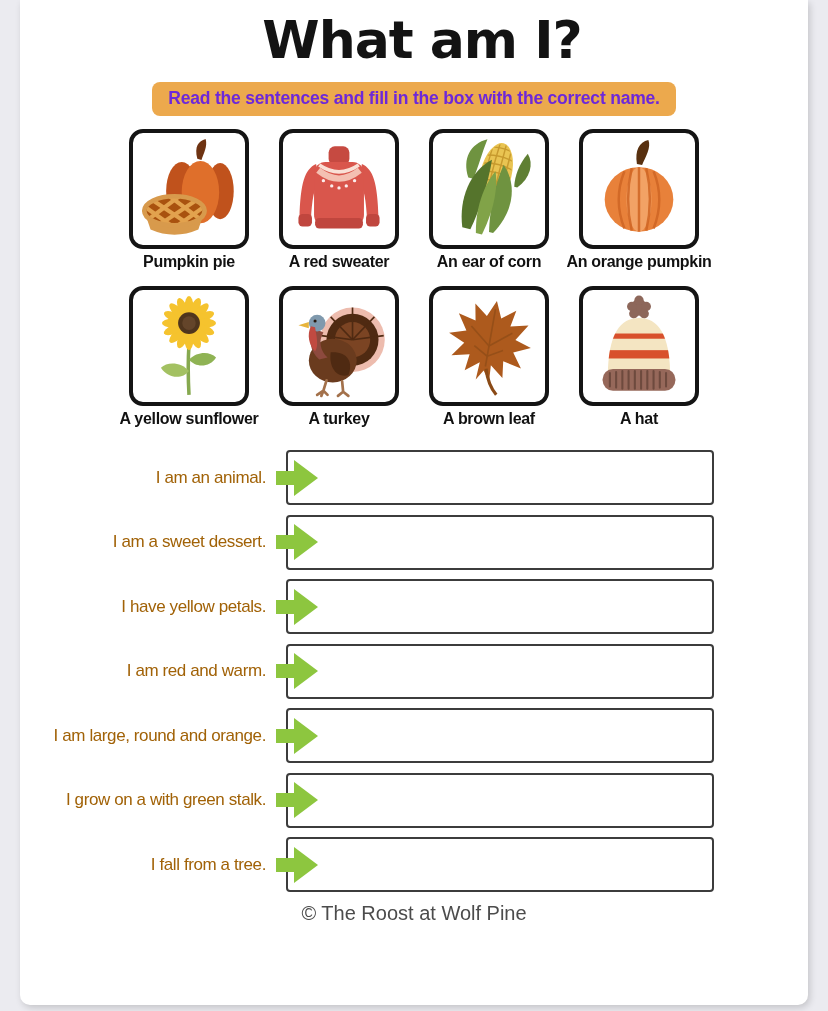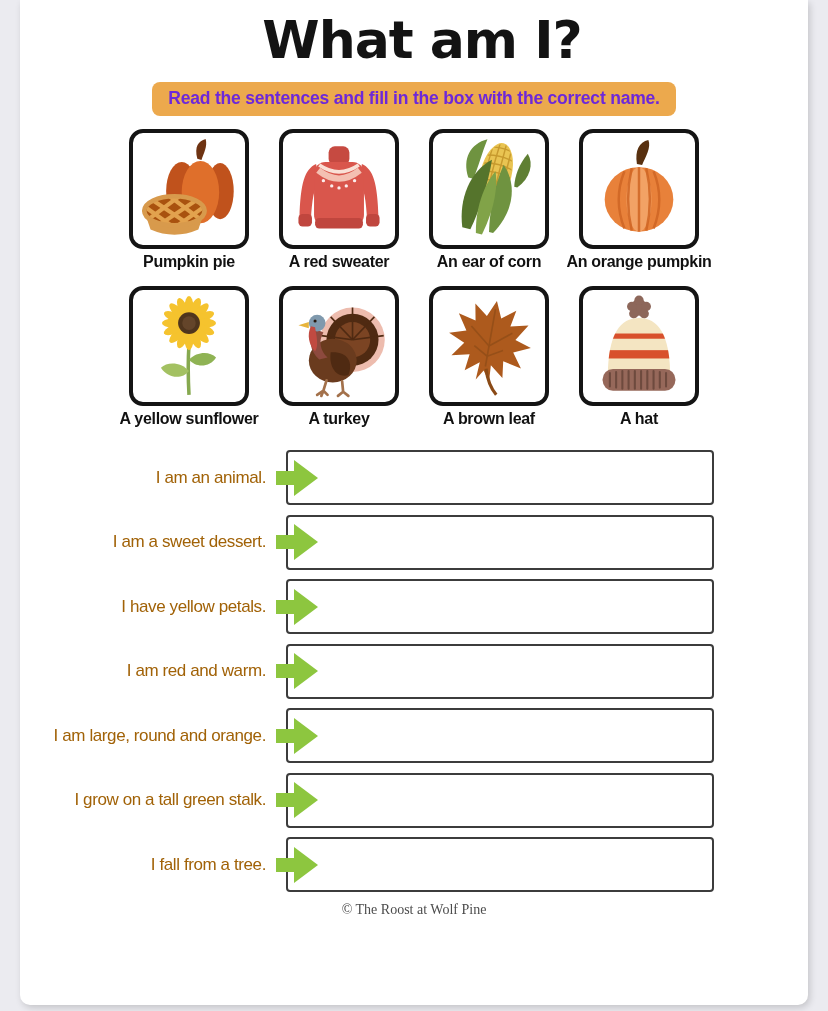--- a/index.html
+++ b/index.html
@@ -74,22 +74,22 @@
     border-radius:4px;
     background:#ffffff;
   }
   .arrow-icon {
     position:absolute; left:-12px; top:50%;
     transform:translateY(-50%);
     width:42px; height:38px; display:block;
   }
   .footer {
     margin-top:6px; text-align:center;
-    font-family:Liberation Serif, serif;
-    font-size:14px; color:#4c4c4c;
+    font-family:Liberation Sans, sans-serif;
+    font-size:20px; color:#4c4c4c;
   }
 </style>
 </head>
 <body>
 
 <div class="canvas">
   <div class="page">
 
     <div class="title">What am I?</div>
 
@@ -357,21 +357,21 @@
       <div class="q-row">
         <div class="q-label">I am large, round and orange.</div>
         <div class="answer-box">
           <svg class="arrow-icon" viewBox="0 0 42 38">
             <path d="M0 12 H18 V1 L42 19 L18 37 V26 H0 Z" fill="#8dc63f"></path>
           </svg>
         </div>
       </div>
 
       <div class="q-row">
-        <div class="q-label">I grow on a tall green stalk.</div>
+        <div class="q-label">I grow on a with green stalk.</div>
         <div class="answer-box">
           <svg class="arrow-icon" viewBox="0 0 42 38">
             <path d="M0 12 H18 V1 L42 19 L18 37 V26 H0 Z" fill="#8dc63f"></path>
           </svg>
         </div>
       </div>
 
       <div class="q-row">
         <div class="q-label">I fall from a tree.</div>
         <div class="answer-box">

